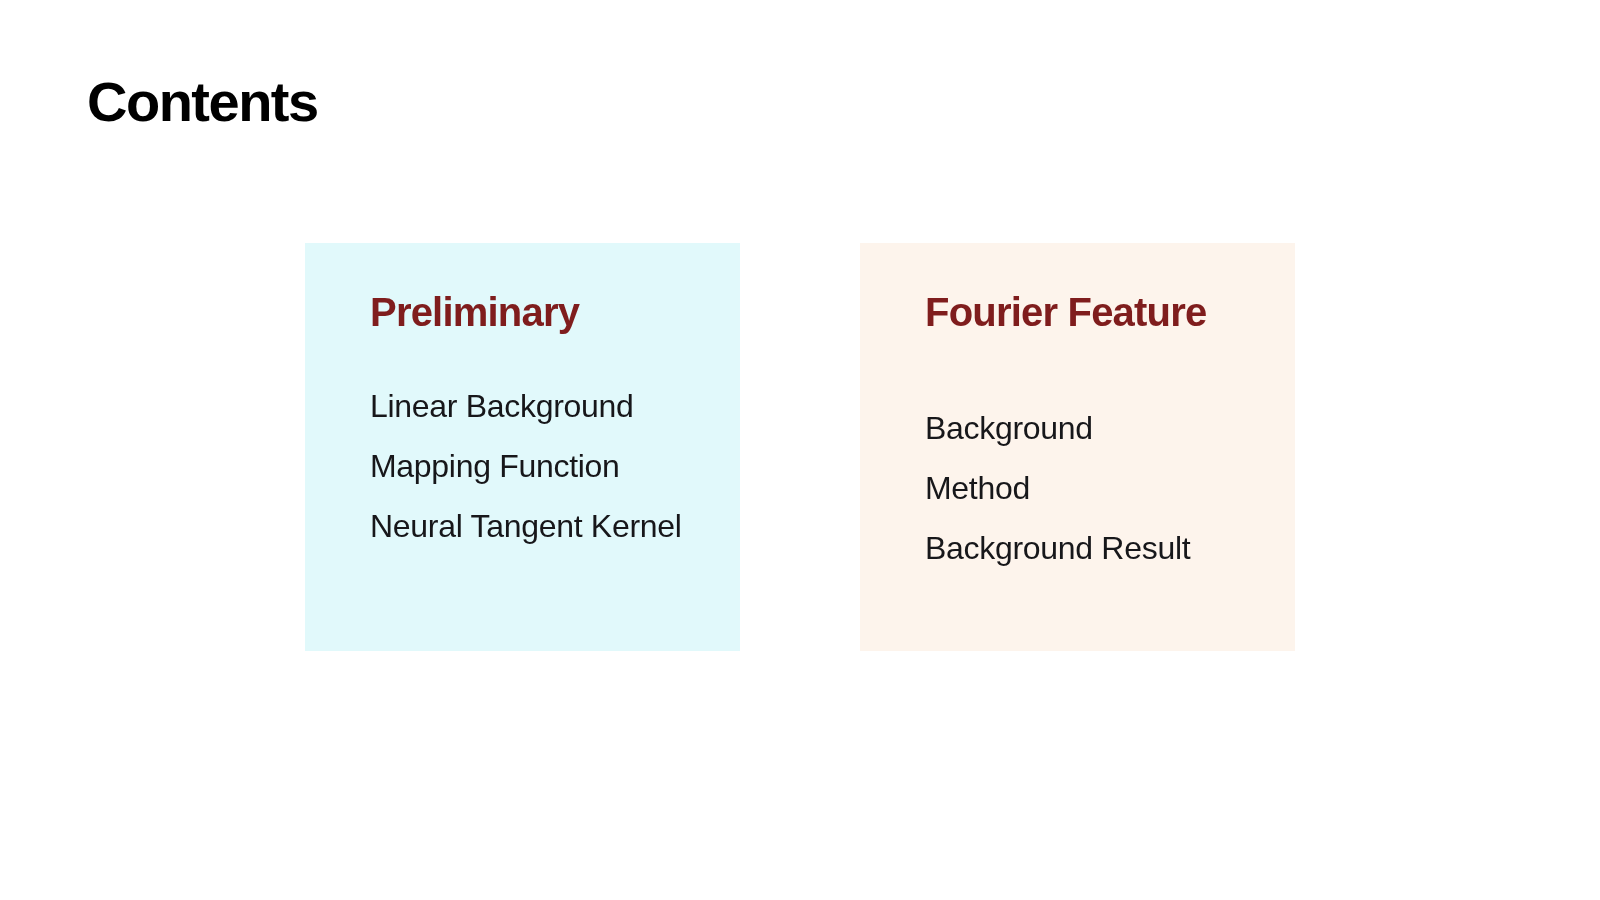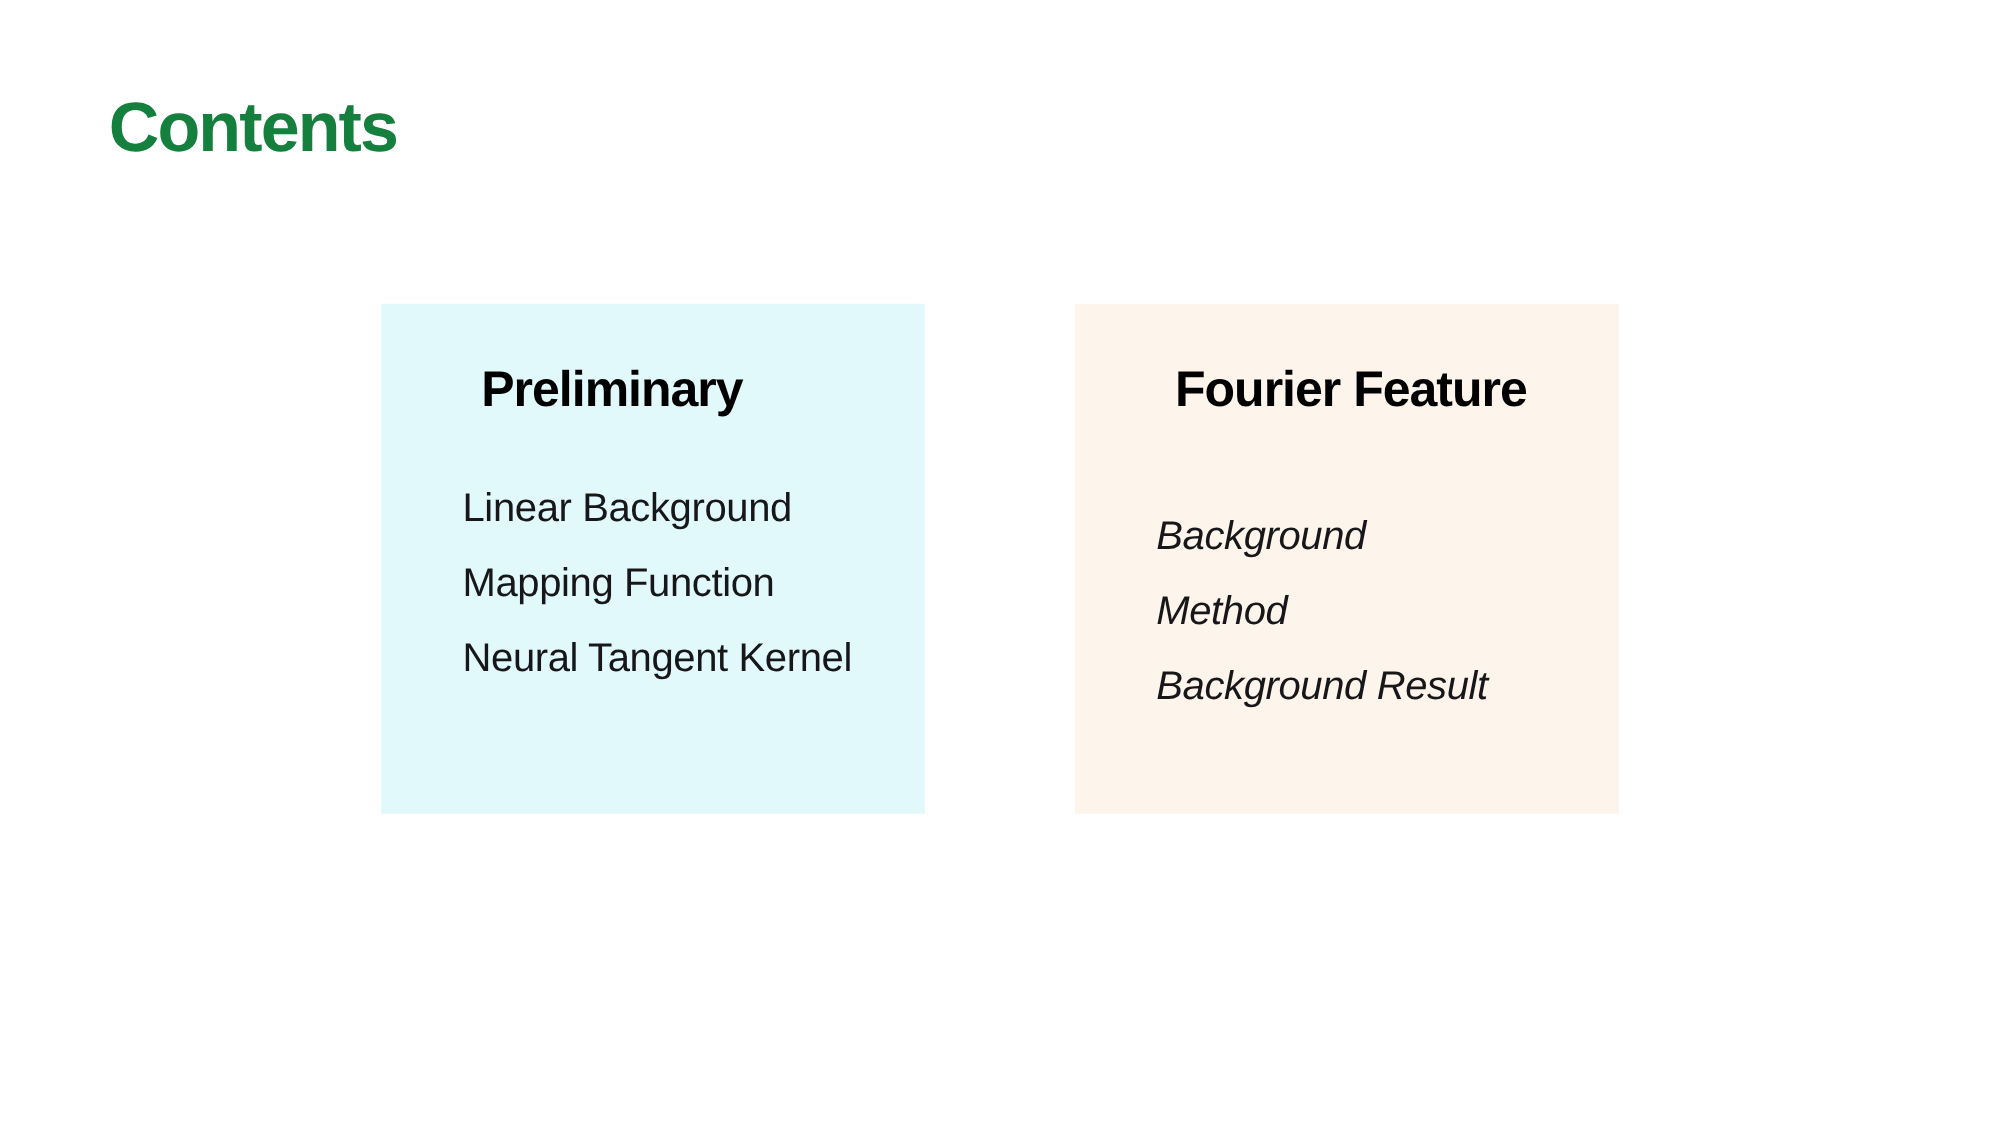--- a/index.html
+++ b/index.html
@@ -20,21 +20,21 @@
   }
 
   .slide-title {
     position: absolute;
     left: 87px;
     top: 74px;
     font-size: 56px;
     font-weight: 700;
     letter-spacing: -1.5px;
     line-height: 1;
-    color: #15803d;
+    color: #000000;
   }
 
   .section-card {
     position: absolute;
     top: 243px;
     width: 435px;
     height: 408px;
   }
 
   .card-preliminary {
@@ -48,33 +48,32 @@
   }
 
   .section-heading {
     position: absolute;
     left: 65px;
     top: 49px;
     font-size: 40px;
     font-weight: 700;
     letter-spacing: -0.8px;
     line-height: 1;
-    color: #000000;
+    color: #7f1d1d;
     white-space: nowrap;
-    margin-left: 15px;
   }
 
   .section-items {
     position: absolute;
     left: 65px;
     list-style: none;
   }
 
   .card-preliminary .section-items { top: 133px; }
-  .card-fourier .section-items { top: 155px; font-style: italic; }
+  .card-fourier .section-items { top: 155px; }
 
   .section-items li {
     height: 60px;
     line-height: 60px;
     font-size: 32px;
     font-weight: 400;
     letter-spacing: -0.3px;
     color: #17171a;
     white-space: nowrap;
   }

